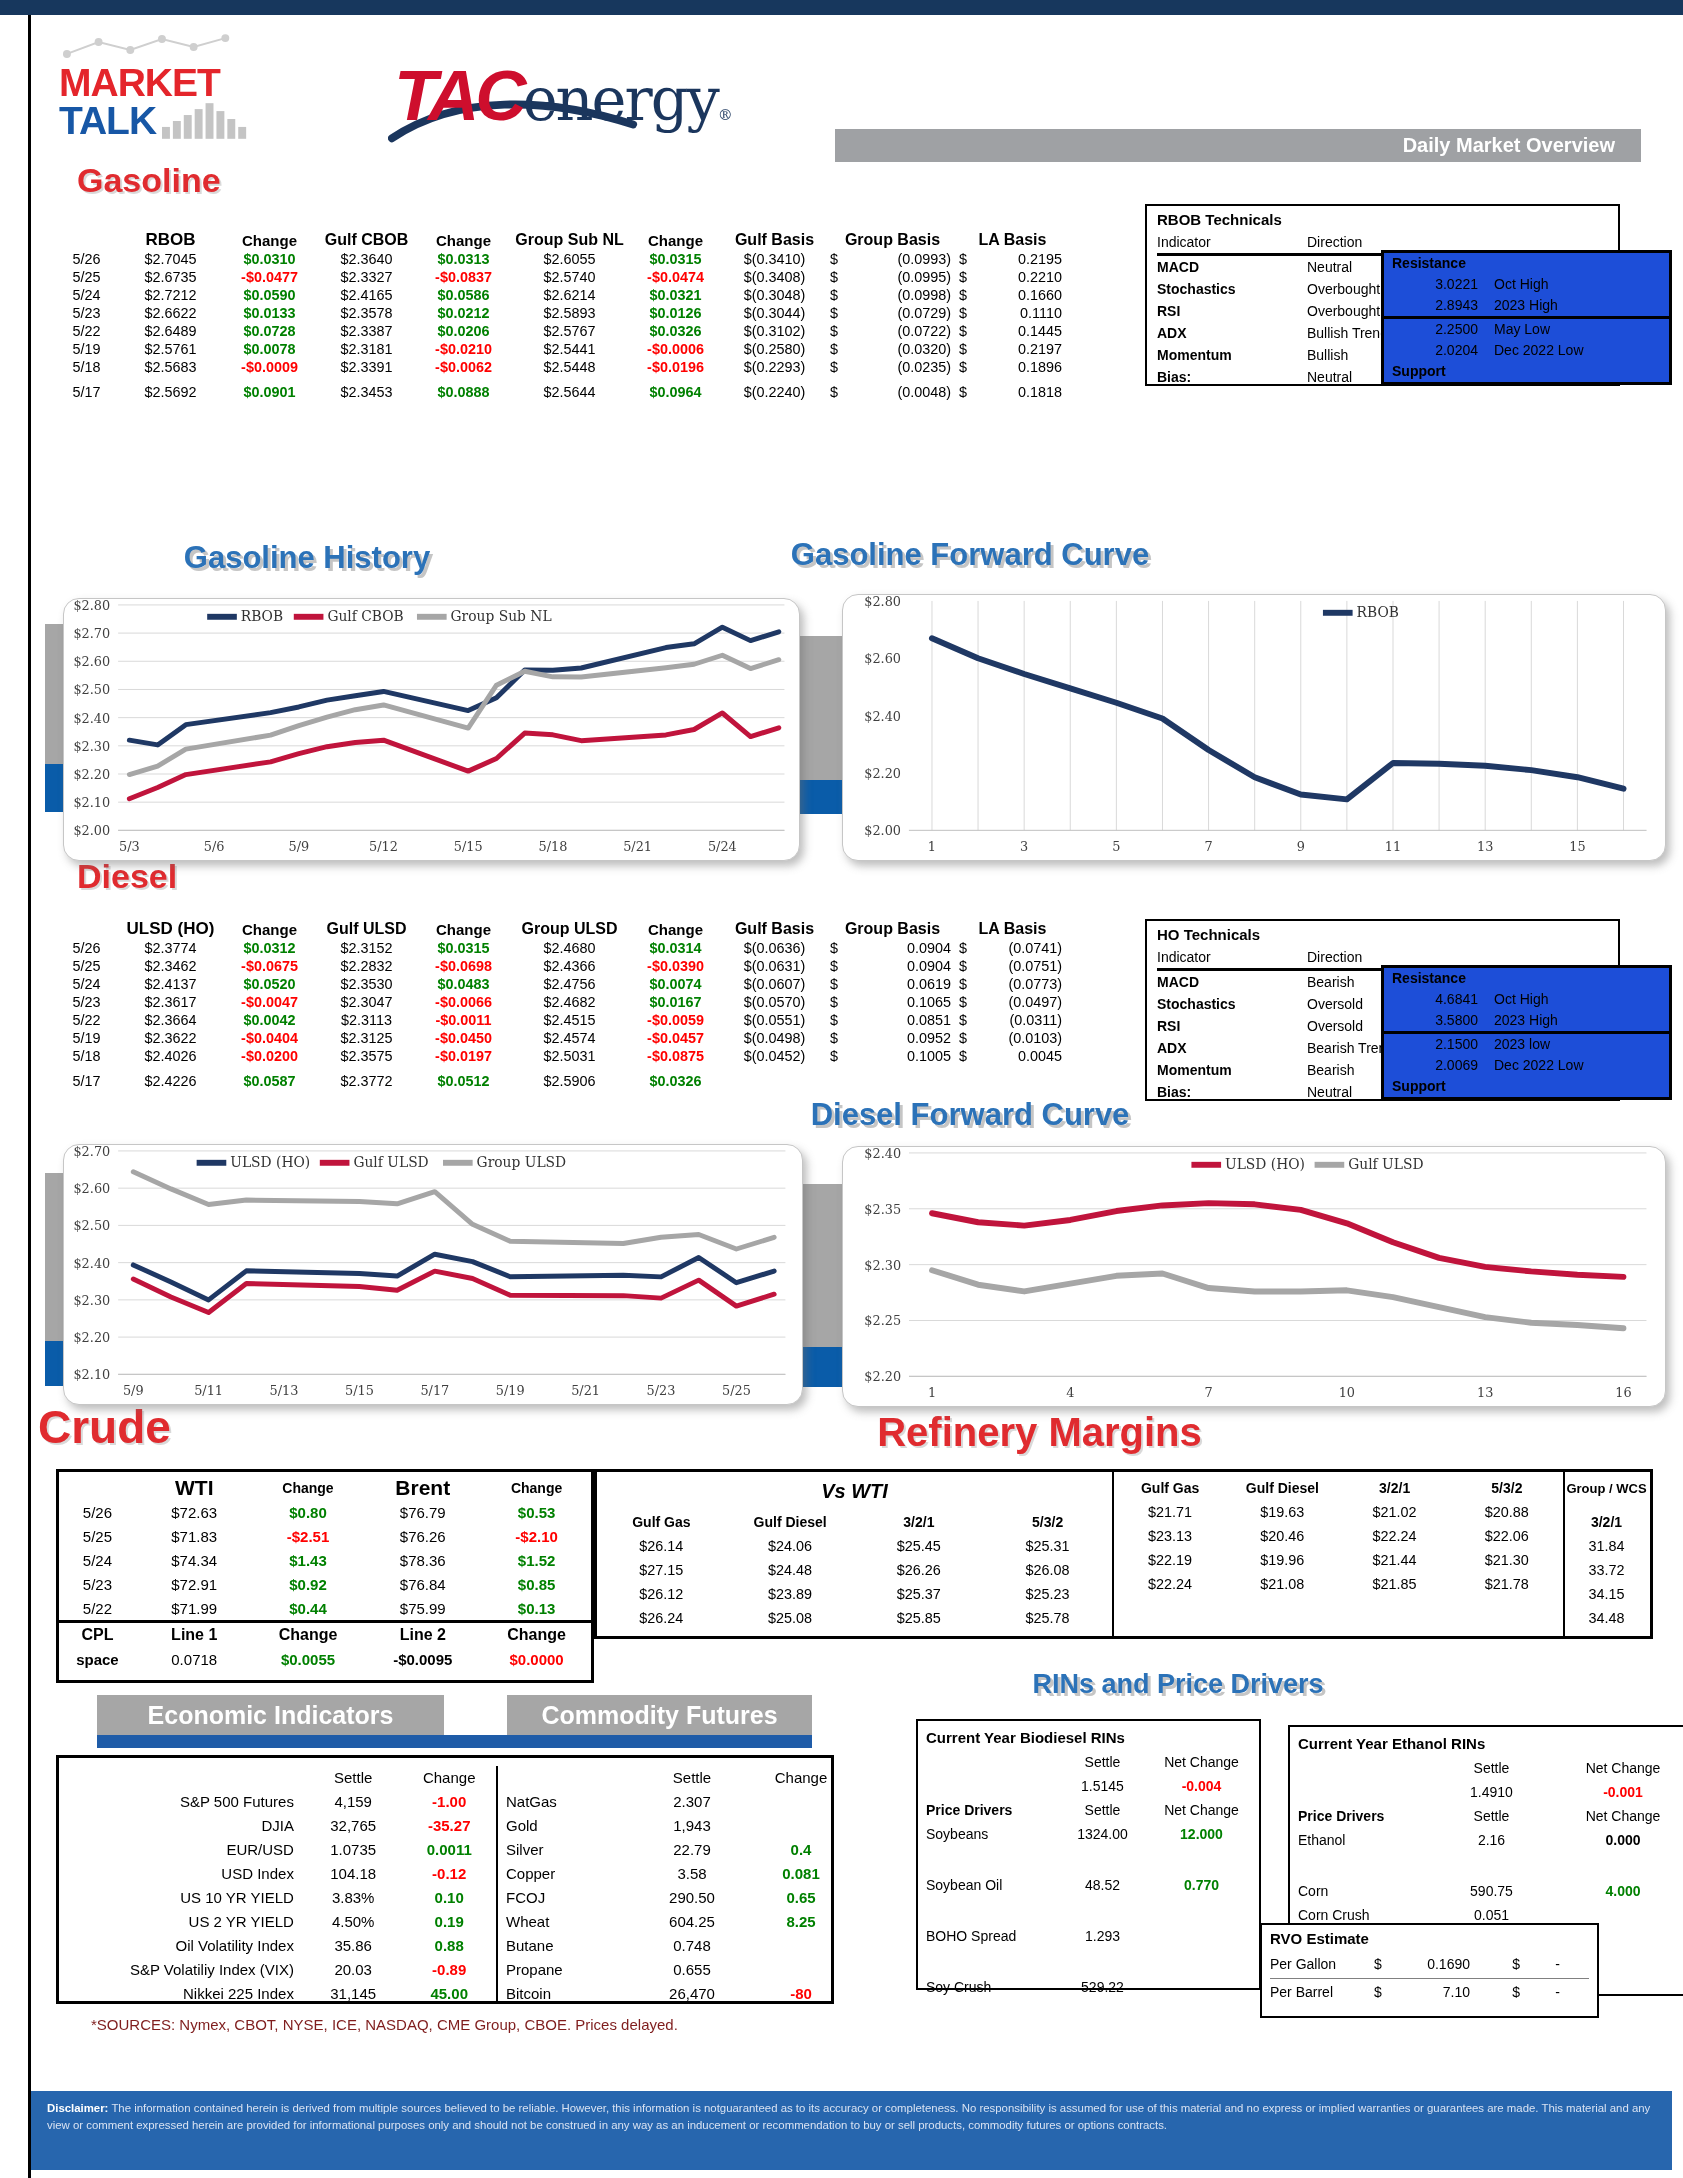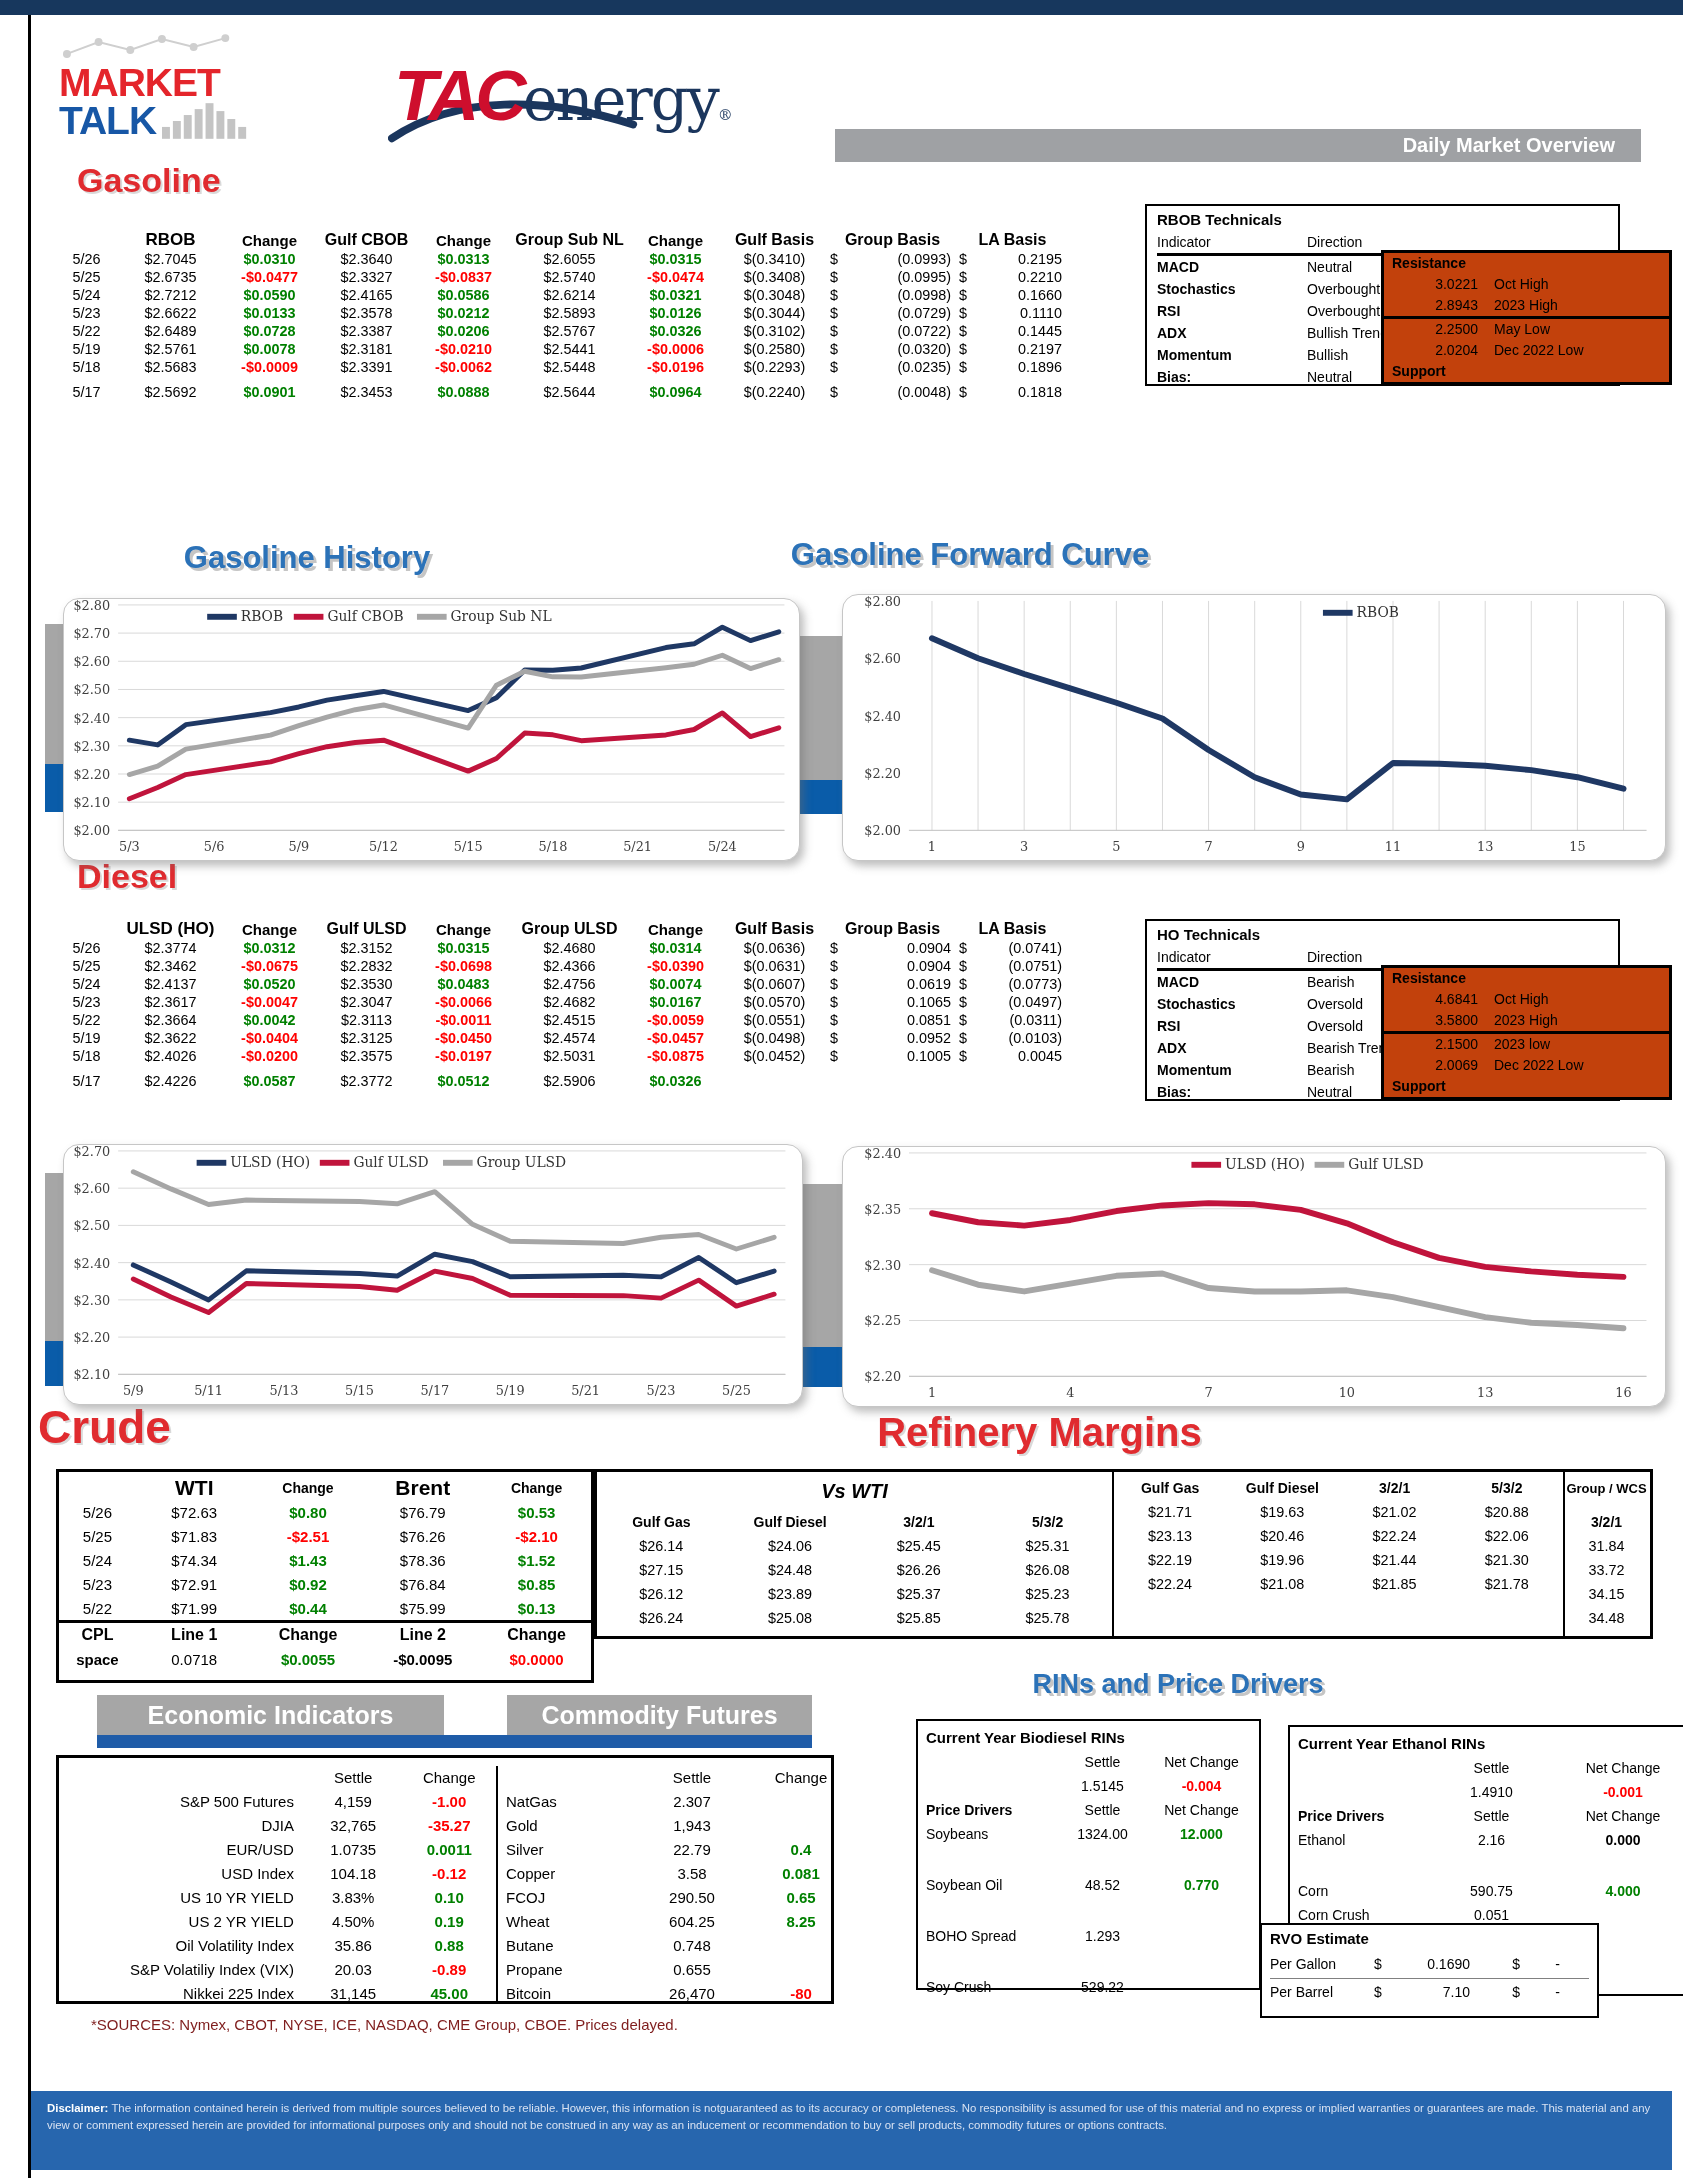--- a/index.html
+++ b/index.html
@@ -35,21 +35,21 @@
   .ptable td.pval{text-align:right;padding-right:6px;}
   .ptable tr.gap td{padding-top:7px;}
 
   
   .tech-box{border:2px solid #000;background:#fff;box-sizing:border-box;padding:3px 10px;}
   .tech-title{font-weight:bold;font-size:15px;height:22px;line-height:22px;}
   .tech-table{border-collapse:collapse;font-size:14px;width:289px;}
   .tech-table td{height:22px;padding:0;}
   .tech-table tr.thead td{border-bottom:3px solid #000;}
   .tech-table td.ti{font-weight:bold;width:150px;}
-  .res-box{position:absolute;left:234px;top:44px;width:285px;background:#c2410c;border:3px solid #000;}
+  .res-box{position:absolute;left:234px;top:44px;width:285px;background:#1d4ed8;border:3px solid #000;}
   .res-sec1{border-bottom:3px solid #000;}
   .res-head{font-weight:bold;font-size:14px;height:21px;line-height:21px;padding-left:8px;}
   .res-row{display:flex;height:21px;line-height:21px;font-size:14px;}
   .res-val{width:94px;text-align:right;}
   .res-lab{margin-left:16px;}
 
   
   .chart-box{position:absolute;background:#fff;border:1px solid #C6C6C6;border-radius:16px;box-shadow:4px 5px 8px rgba(110,110,110,.45);z-index:1;}
   .accent{position:absolute;background:#A6A6A6;z-index:0;}
   .accent .ablue{position:absolute;left:0;right:0;bottom:0;background:#0A5CA9;}
@@ -640,20 +640,21 @@
           </div>
           <div class="res-row">
             <div class="res-val">2.0069</div>
             <div class="res-lab">Dec 2022 Low</div>
           </div>
           <div class="res-head">Support</div>
         </div>
       </div>
     </div>
 
+  <div class="abs blue-h" style="left:663px;top:1097px;width:614px;font-size:31px;">Diesel Forward Curve</div>
   <div class="abs accent" style="left:45px;top:1173px;width:48px;height:213px;">
       <div class="ablue" style="height:45px;"></div>
     </div>
   <div class="chart-box" id="chart-diesel-history" style="left:63px;top:1144px;width:738px;height:259px;"><svg width="738" height="259" viewBox="0 0 745 262">
         <line x1="54" y1="6" x2="729" y2="6" stroke="#D9D9D9" stroke-width="1"></line>
         <line x1="54" y1="43.66666666666669" x2="729" y2="43.66666666666669" stroke="#D9D9D9" stroke-width="1"></line>
         <line x1="54" y1="81.33333333333339" x2="729" y2="81.33333333333339" stroke="#D9D9D9" stroke-width="1"></line>
         <line x1="54" y1="119.00000000000007" x2="729" y2="119.00000000000007" stroke="#D9D9D9" stroke-width="1"></line>
         <line x1="54" y1="156.66666666666677" x2="729" y2="156.66666666666677" stroke="#D9D9D9" stroke-width="1"></line>
         <line x1="54" y1="194.33333333333331" x2="729" y2="194.33333333333331" stroke="#D9D9D9" stroke-width="1"></line>

